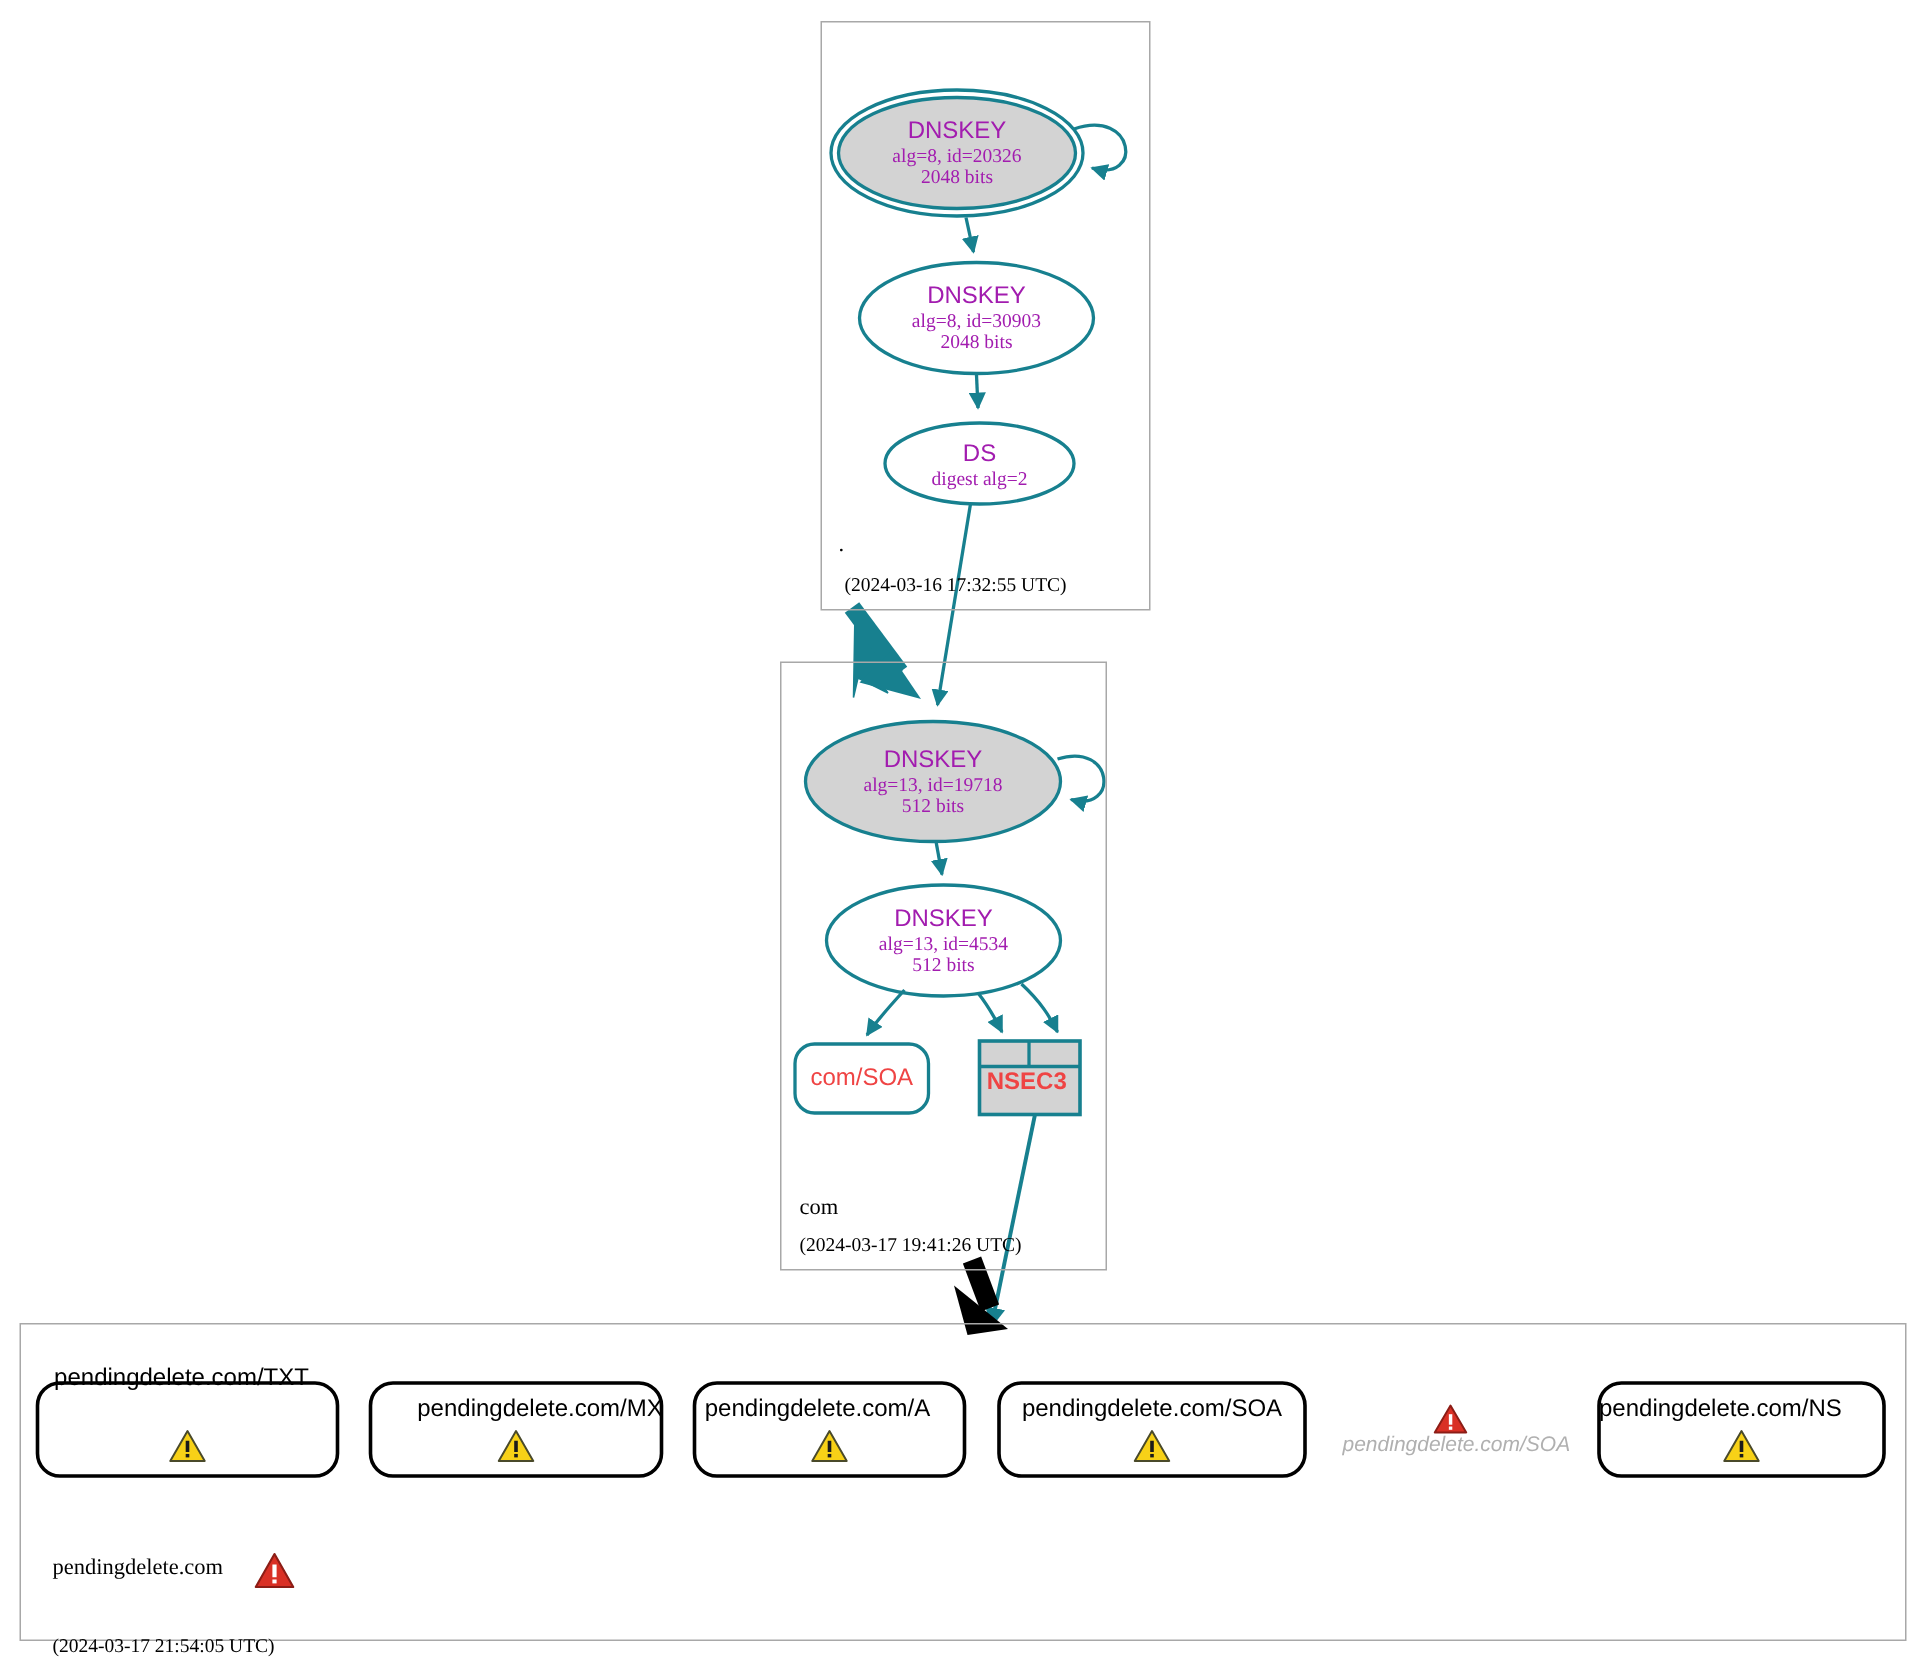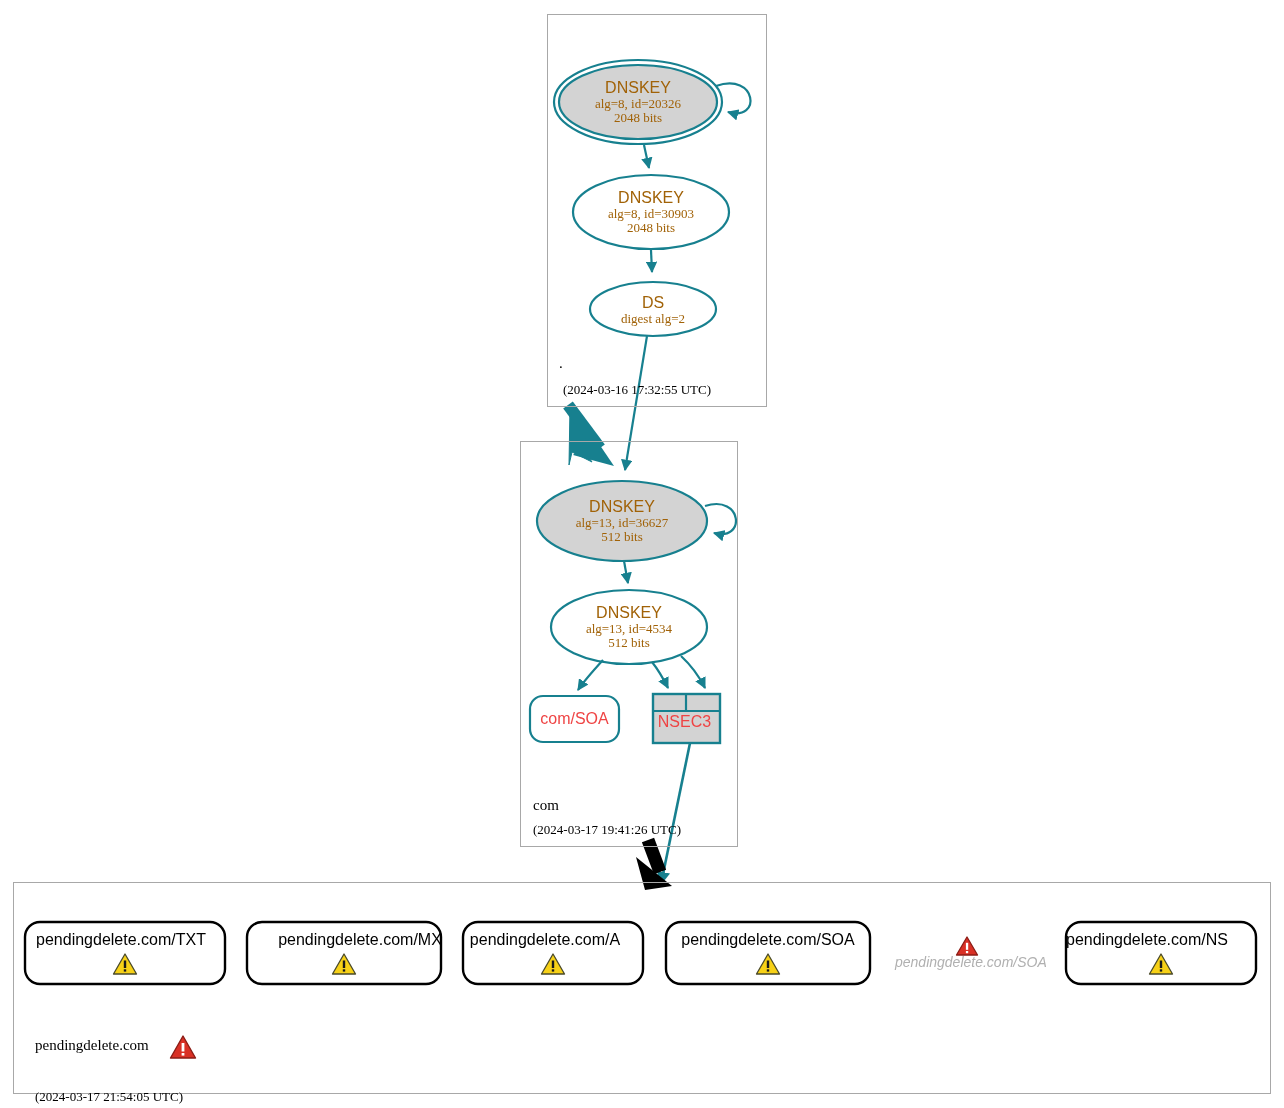--- a/index.html
+++ b/index.html
@@ -43,21 +43,21 @@
     color: #000;
     white-space: nowrap;
   }
   .zone-name { font-size: 15px; }
   .zone-time { font-size: 13px; }
 
   
   .node-label {
     position: absolute;
     text-align: center;
-    color: #a16207;
+    color: #a21caf;
     white-space: nowrap;
     line-height: 1.12;
   }
   .nl-title {
     font-family: "Liberation Sans", sans-serif;
     font-size: 16px;
   }
   .nl-sub {
     font-family: "Liberation Serif", serif;
     font-size: 13px;
@@ -226,53 +226,53 @@
     <div class="nl-sub">2048 bits</div>
   </div>
 
   <div class="node-label" style="left:593px; top:294px; width:120px;">
     <div class="nl-ds-title">DS</div>
     <div class="nl-sub">digest alg=2</div>
   </div>
 
   <div class="node-label" style="left:542px; top:498px; width:160px;">
     <div class="nl-title">DNSKEY</div>
-    <div class="nl-sub">alg=13, id=36627</div>
+    <div class="nl-sub">alg=13, id=19718</div>
     <div class="nl-sub">512 bits</div>
   </div>
 
   <div class="node-label" style="left:549px; top:604px; width:160px;">
     <div class="nl-title">DNSKEY</div>
     <div class="nl-sub">alg=13, id=4534</div>
     <div class="nl-sub">512 bits</div>
   </div>
 
   <div class="rect-label" style="left:530px; top:710px; width:89px;">com/SOA</div>
 
-  <div class="rect-label" style="left:653px; top:713px; width:63px;">NSEC3</div>
+  <div class="rect-label" style="left:653px; top:713px; width:63px;font-weight:bold;">NSEC3</div>
 
   <svg class="layer" viewBox="0 0 1284 1108">
     <g>
       <rect x="25" y="922" width="200" height="62" rx="15" ry="15" fill="#ffffff" stroke="#000000" stroke-width="2.4"></rect>
     </g>
     <g>
       <rect x="247" y="922" width="194" height="62" rx="15" ry="15" fill="#ffffff" stroke="#000000" stroke-width="2.4"></rect>
     </g>
     <g>
       <rect x="463" y="922" width="180" height="62" rx="15" ry="15" fill="#ffffff" stroke="#000000" stroke-width="2.4"></rect>
     </g>
     <g>
       <rect x="666" y="922" width="204" height="62" rx="15" ry="15" fill="#ffffff" stroke="#000000" stroke-width="2.4"></rect>
     </g>
     <g>
       <rect x="1066" y="922" width="190" height="62" rx="15" ry="15" fill="#ffffff" stroke="#000000" stroke-width="2.4"></rect>
     </g>
   </svg>
 
-  <div class="rr-label" style="left:25px; top:931px; width:192px;">pendingdelete.com/TXT</div>
+  <div class="rr-label" style="left:25px; top:910px; width:192px;">pendingdelete.com/TXT</div>
   <span class="icon-wrap" style="left:112px; top:952px;">
     <svg width="26" height="24" viewBox="0 0 26 24">
       <path d="M13 2 L24.5 22 L1.5 22 Z" fill="#f7d117" stroke="#4a4a2a" stroke-width="1.3" stroke-linejoin="round"></path>
       <rect x="11.8" y="8.5" width="2.4" height="7.5" fill="#1a1a1a"></rect>
       <rect x="11.8" y="17.3" width="2.4" height="2.3" fill="#1a1a1a"></rect>
     </svg>
   </span>
 
   <div class="rr-label" style="left:247px; top:931px; width:226px;">pendingdelete.com/MX</div>
   <span class="icon-wrap" style="left:331px; top:952px;">

